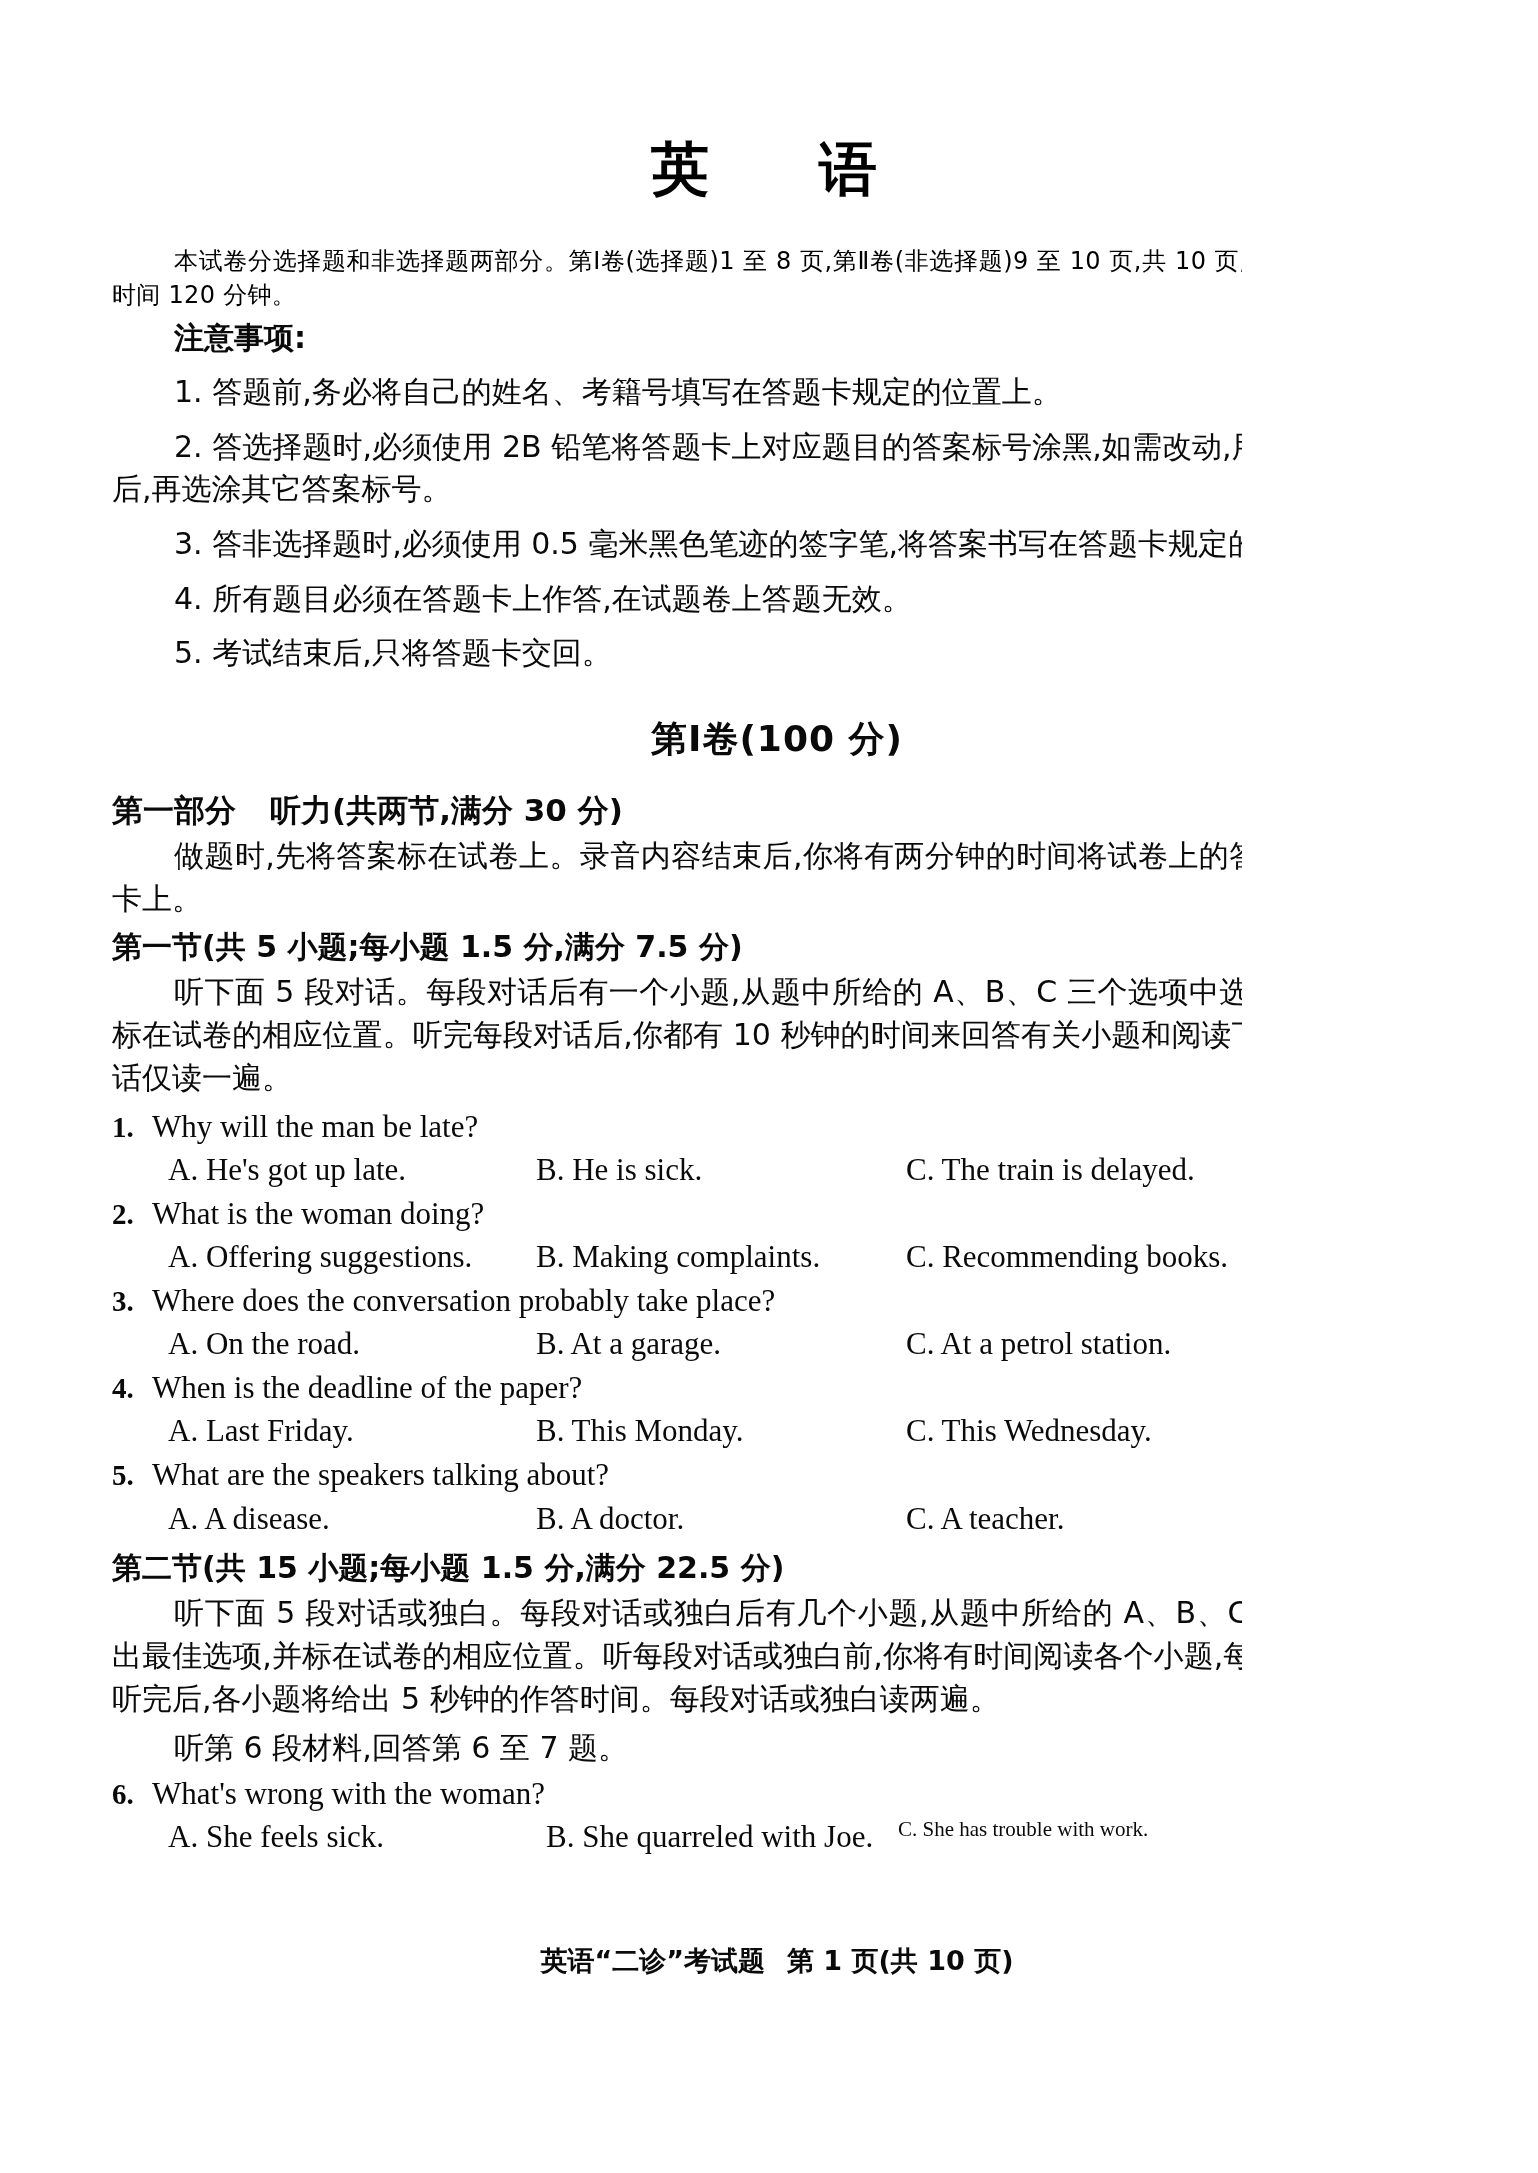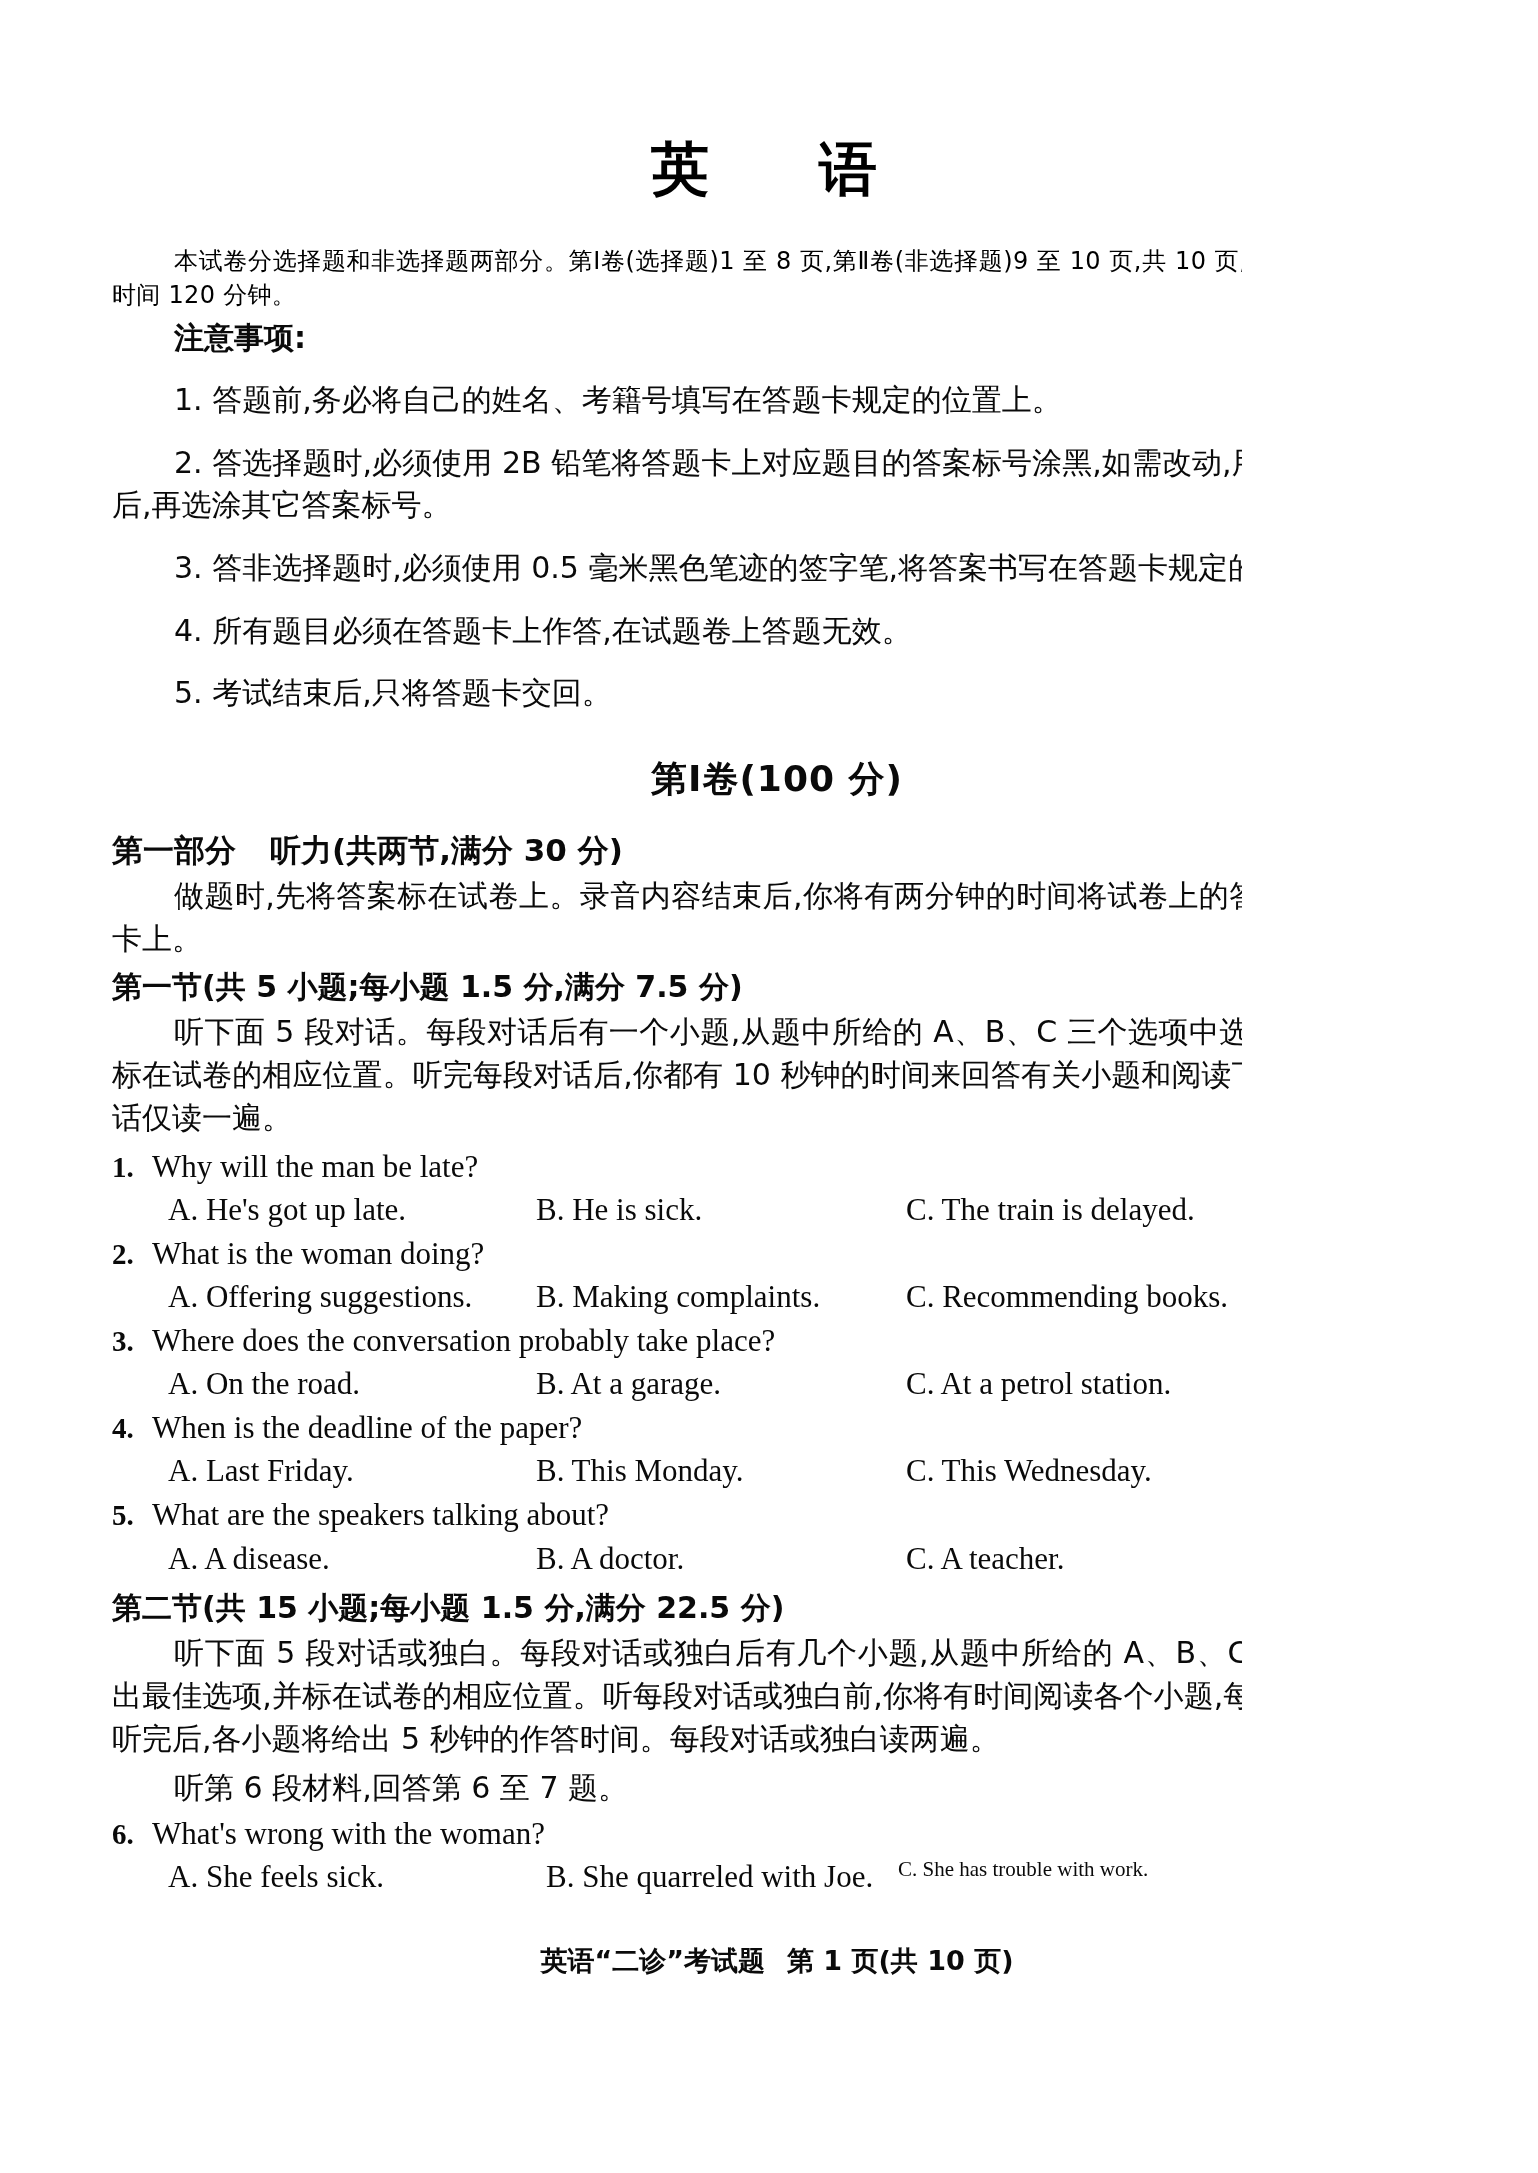--- a/index.html
+++ b/index.html
@@ -55,21 +55,21 @@
     font-size: 30px;
     text-indent: 62px;
     margin-top: 6px;
   }
   .notice-item {
     font-family: "DejaVu Sans", "Liberation Sans", sans-serif;
     font-size: 30px;
     line-height: 1.42;
     text-indent: 62px;
     text-align: justify;
-    margin-top: 20px;
+    margin-top: 12px;
   }
 
   .volume-heading {
     text-align: center;
     font-family: "DejaVu Sans", "Liberation Sans", sans-serif;
     font-weight: bold;
     font-size: 36px;
     margin-top: 40px;
     margin-bottom: 26px;
     letter-spacing: 1px;

